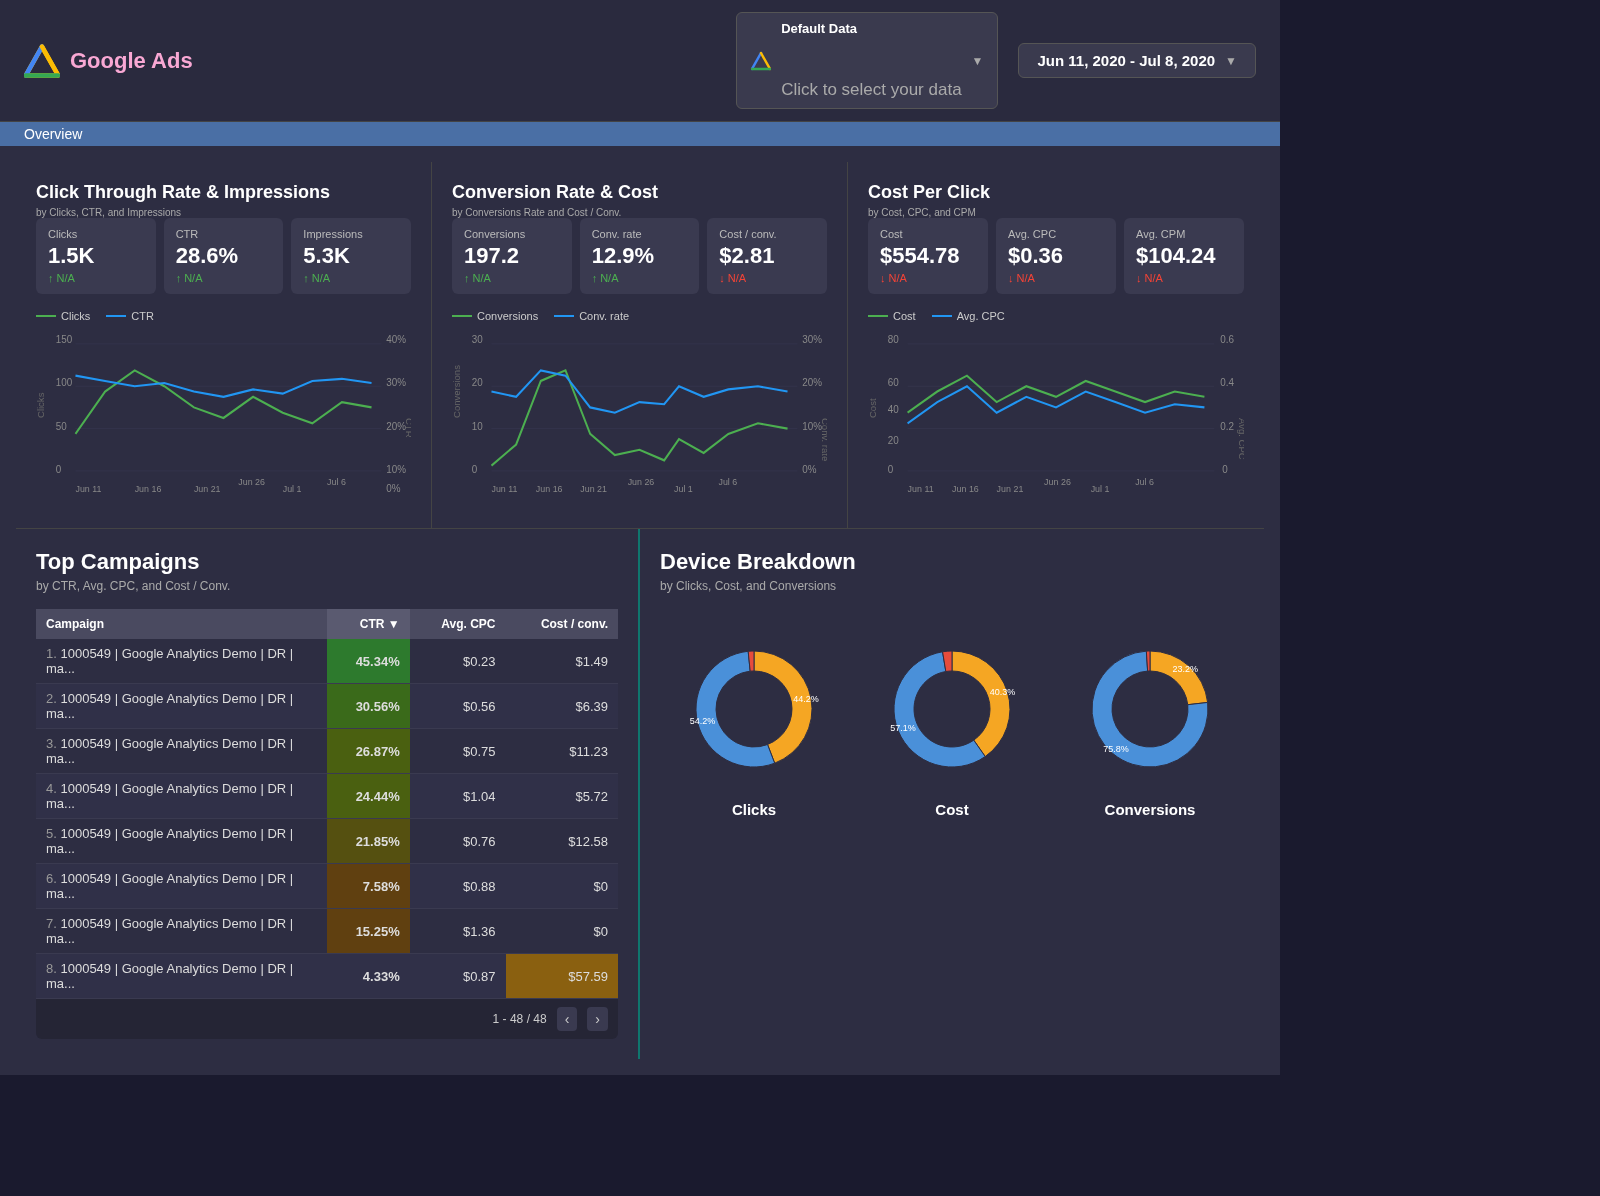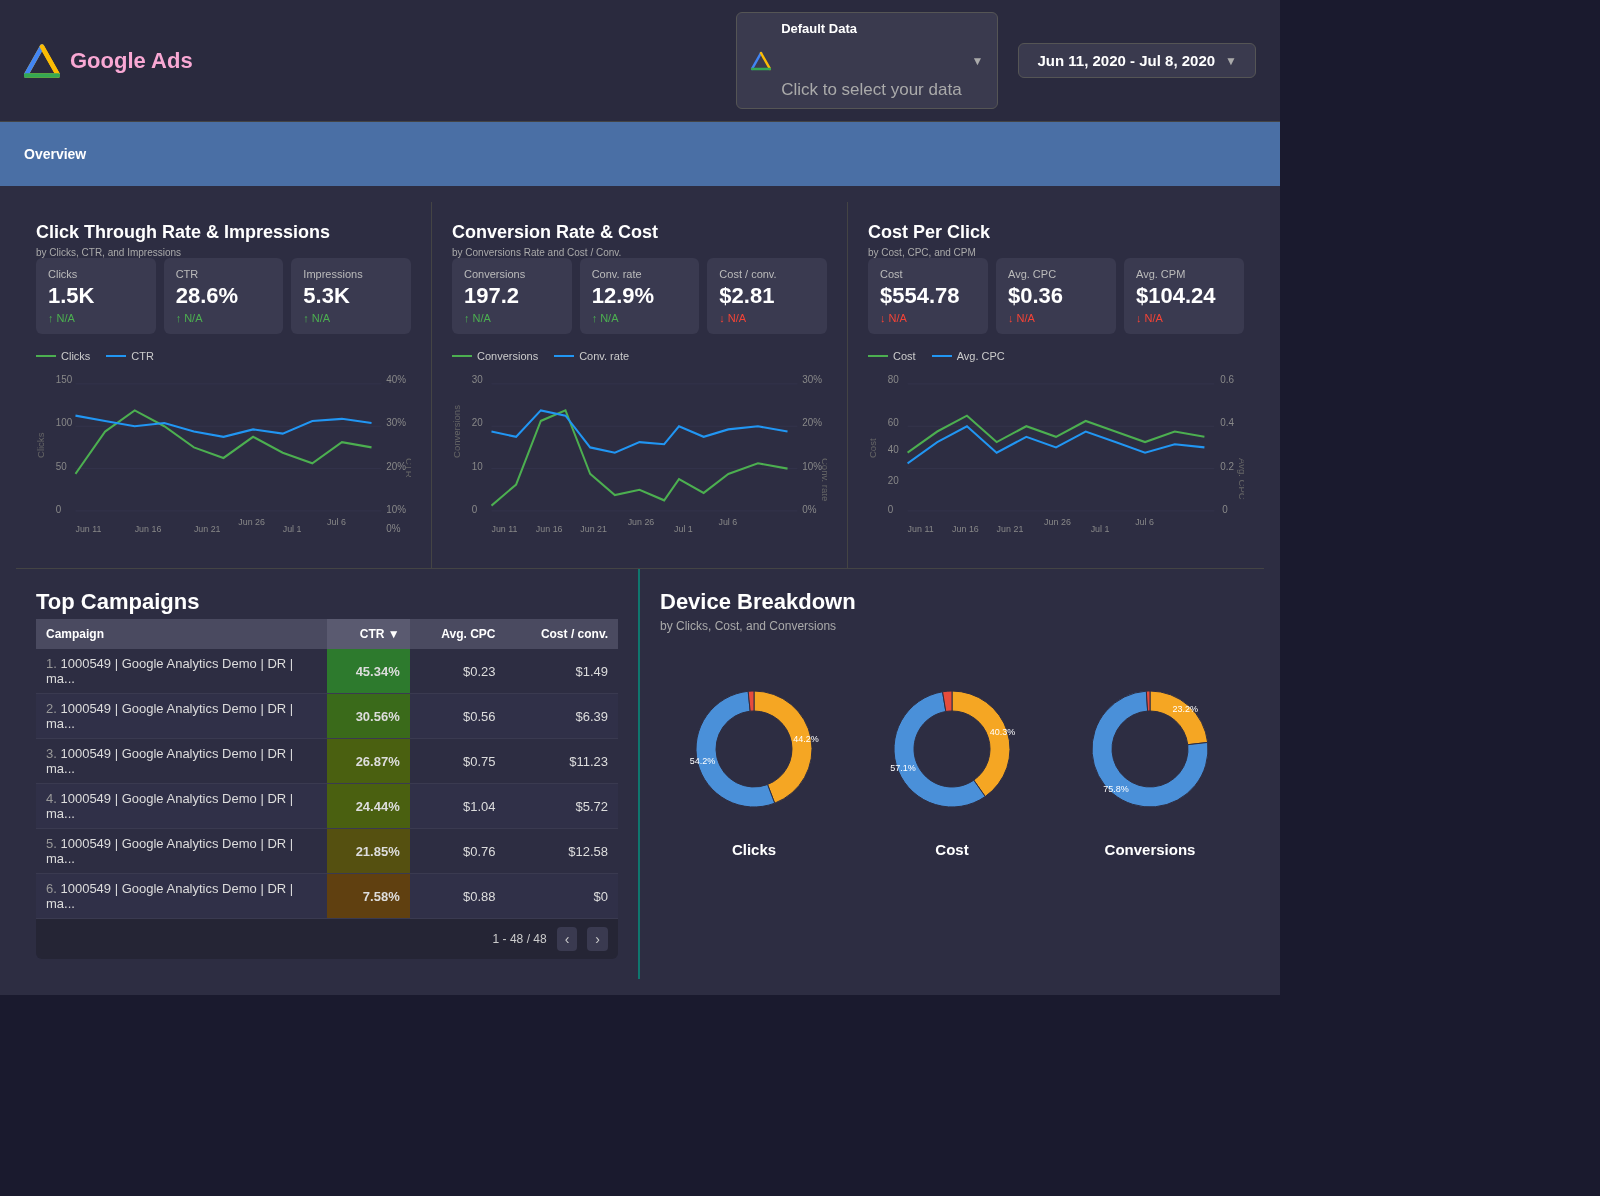--- a/index.html
+++ b/index.html
@@ -59,23 +59,23 @@
       color: #fff;
       cursor: pointer;
       display: flex;
       align-items: center;
       gap: 10px;
     }
 
     
     .overview-bar {
       background: #4a6fa5;
-      padding: 24px 24px;
+      padding: 4px 24px;
       font-size: 14px;
-      font-weight: bold;
+      font-weight: normal;
       color: #fff;
     }
 
     
     .main-content {
       background: #2d2d42;
       padding: 16px;
     }
 
     
@@ -531,20 +531,21 @@
           <text x="270" y="148" fill="#888" font-size="9">Jul 6</text>
         </svg>
       </div>
     </div>
   </div>
 
   <div class="bottom-section">
 
     <div class="left-bottom">
       <div class="section-title">Top Campaigns</div>
+      <div class="section-subtitle">by CTR, Avg. CPC, and Cost / Conv.</div>
       <table class="campaign-table">
         <thead>
           <tr>
             <th style="width:50%">Campaign</th>
             <th class="sorted" style="text-align:right;">CTR ▼</th>
             <th style="text-align:right;">Avg. CPC</th>
             <th style="text-align:right;">Cost / conv.</th>
           </tr>
         </thead>
         <tbody id="campaigns-tbody">
@@ -577,20 +578,32 @@
     <td class="ctr-cell ctr-med-low">21.85%</td>
     <td class="cpc-cell">$0.76</td>
     <td class="costconv-cell ">$12.58</td>
   </tr>
             <tr>
     <td style="color:#999;">6. <span style="color:#ddd;">1000549 | Google Analytics Demo | DR | ma...</span></td>
     <td class="ctr-cell ctr-low">7.58%</td>
     <td class="cpc-cell">$0.88</td>
     <td class="costconv-cell cost-zero">$0</td>
   </tr>
+            <tr>
+    <td style="color:#999;">7. <span style="color:#ddd;">1000549 | Google Analytics Demo | DR | ma...</span></td>
+    <td class="ctr-cell ctr-vlow">15.25%</td>
+    <td class="cpc-cell">$1.36</td>
+    <td class="costconv-cell cost-zero">$0</td>
+  </tr>
+            <tr>
+    <td style="color:#999;">8. <span style="color:#ddd;">1000549 | Google Analytics Demo | DR | ma...</span></td>
+    <td class="ctr-cell ">4.33%</td>
+    <td class="cpc-cell">$0.87</td>
+    <td class="costconv-cell cost-high">$57.59</td>
+  </tr>
           </tbody>
       </table>
       <div class="pagination">
         <span>1 - 48 / 48</span>
         <button class="page-btn">‹</button>
         <button class="page-btn">›</button>
       </div>
     </div>
 
     <div class="right-bottom">

